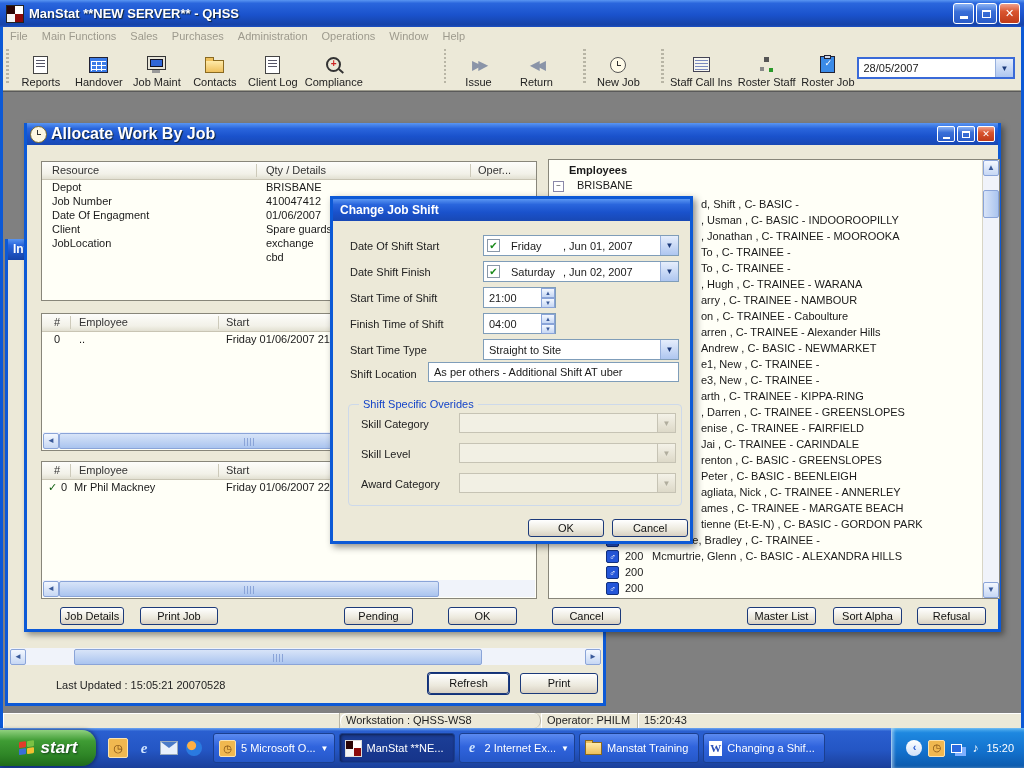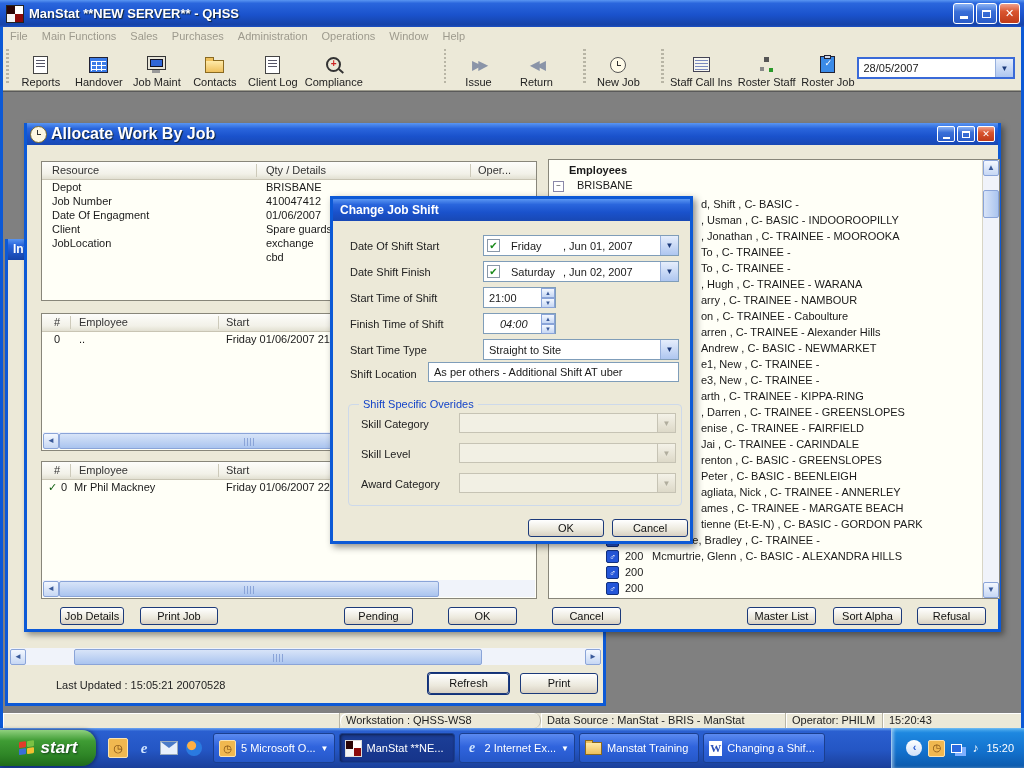--- a/index.html
+++ b/index.html
@@ -647,21 +647,21 @@
       <div class="field" style="left:150px;top:88px;width:73px;height:21px;">
         <span style="padding-left:5px;">21:00</span>
         <span class="spin">
             <span>▲</span>
             <span>▼</span>
           </span>
       </div>
 
       <span class="dlg-lbl" style="top:119px;">Finish Time of Shift</span>
       <div class="field" style="left:150px;top:114px;width:73px;height:21px;">
-        <span style="padding-left:16px;font-style:italic;">04:00</span>
+        <span style="padding-left:5px;">04:00</span>
         <span class="spin">
             <span>▲</span>
             <span>▼</span>
           </span>
       </div>
 
       <span class="dlg-lbl" style="top:145px;">Start Time Type</span>
       <div class="field" style="left:150px;top:140px;width:196px;height:21px;">
         <span style="padding-left:5px;">Straight to Site</span>
         <span class="dropbtn" style="margin-left:auto;">▼</span>
@@ -689,21 +689,20 @@
       </div>
 
       <span class="xp-btn dlg-btn" style="left:195px;">OK</span>
       <span class="xp-btn dlg-btn" style="left:279px;">Cancel</span>
     </div>
   </div>
 
   <div class="statusbar">
     <span class="sb-seg" style="width:337px;"></span>
     <span class="sb-seg" style="width:201px;border-radius:7px;">Workstation : QHSS-WS8</span>
-    <span class="sb-seg" style="width:245px;">Data Source : ManStat - BRIS - ManStat</span>
     <span class="sb-seg" style="width:97px;">Operator: PHILM</span>
     <span class="sb-seg" style="flex:1;border-right:none;">15:20:43</span>
   </div>
 
   <div class="taskbar">
     <span class="startbtn">
       <span class="flag">
         <span class="f1"></span>
           <span class="f2"></span>
           <span class="f3"></span>

